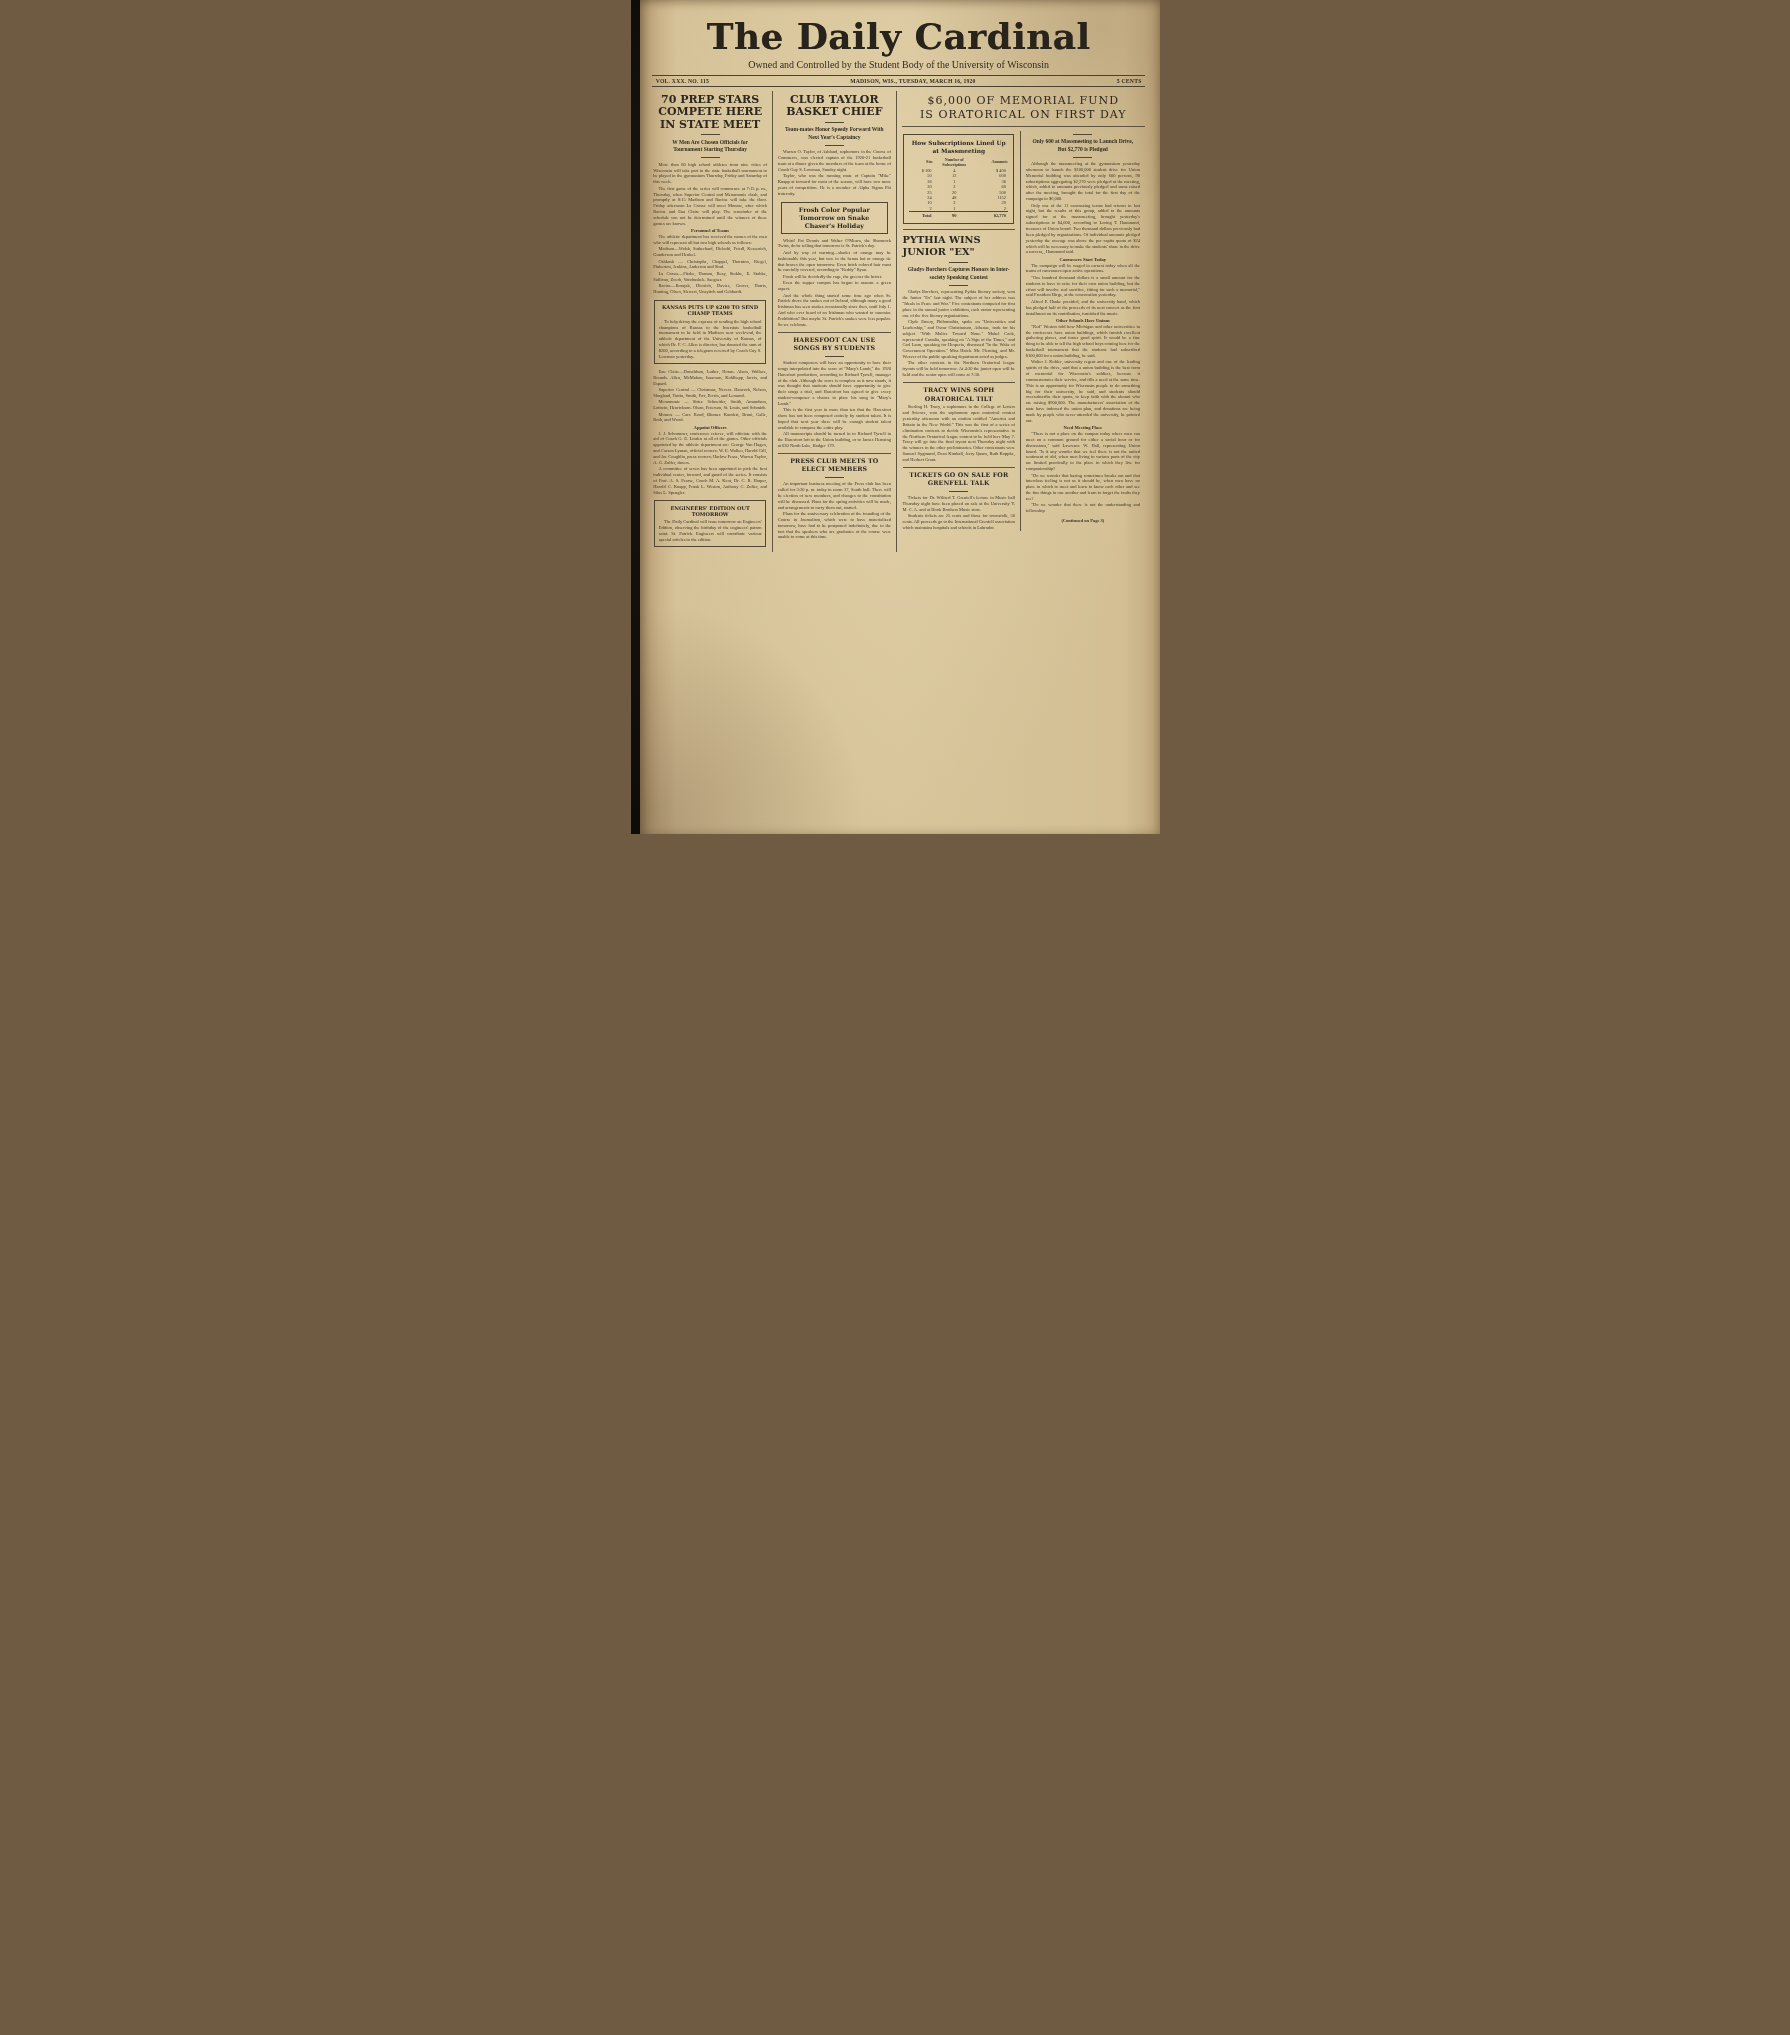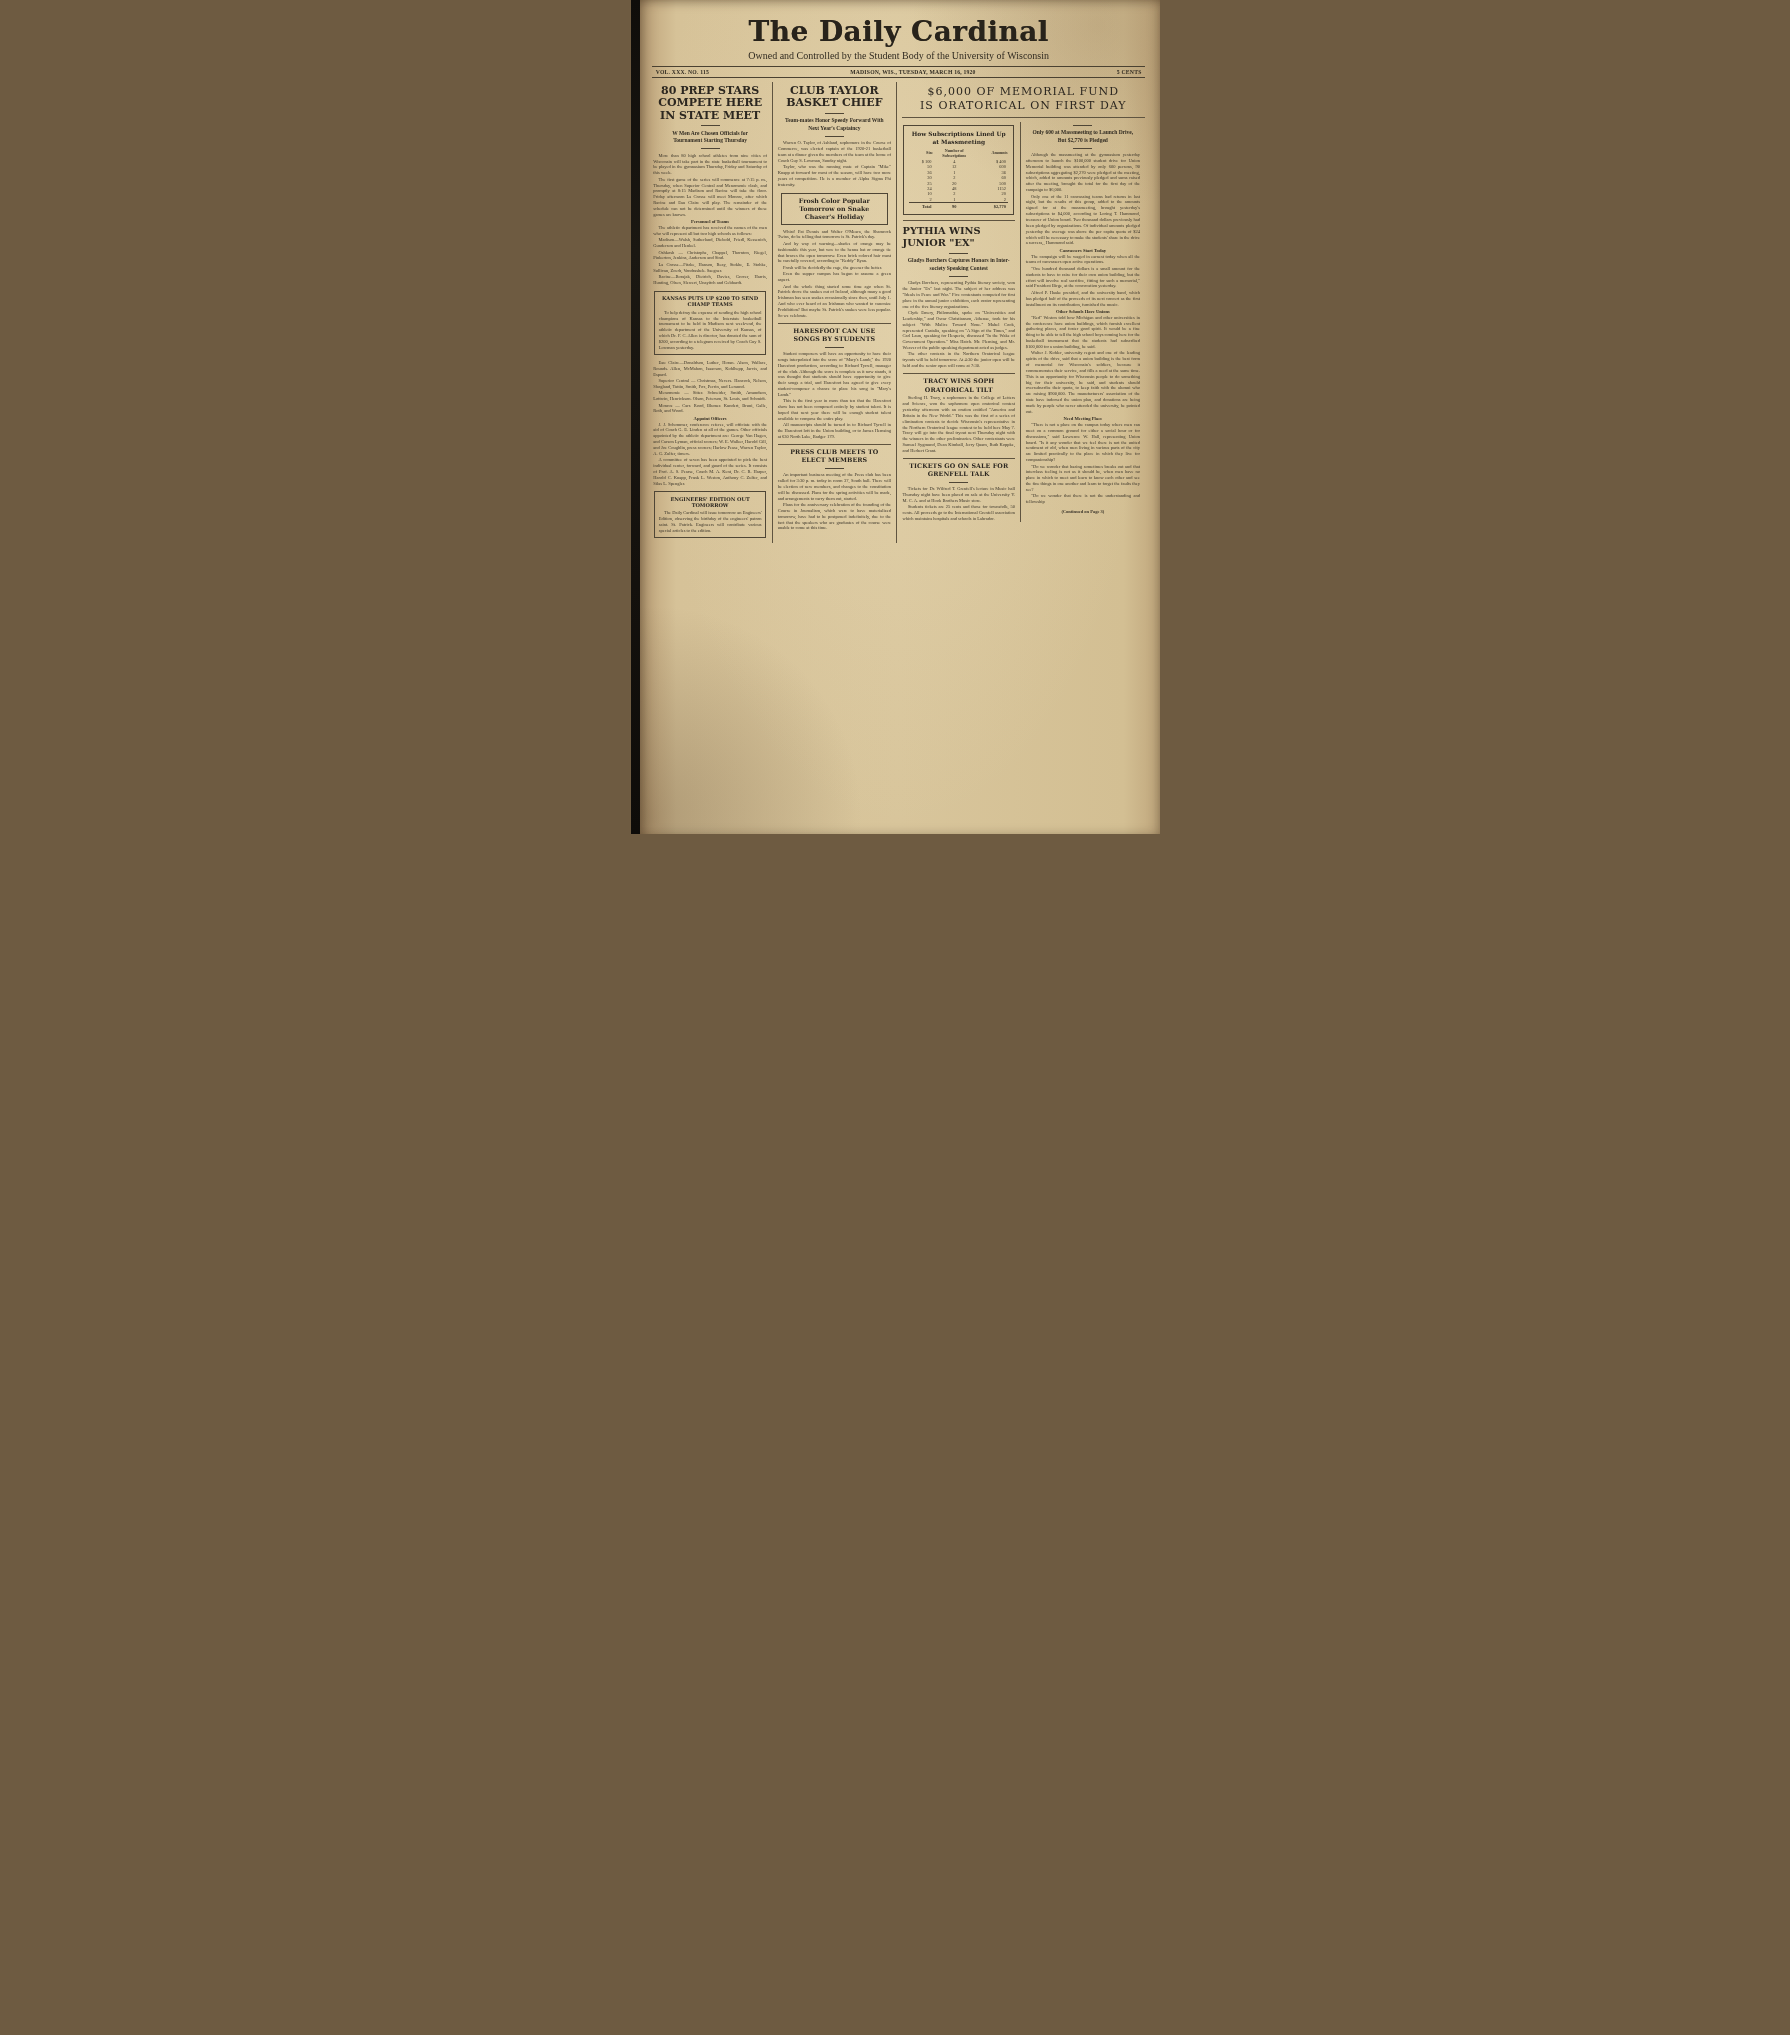--- a/index.html
+++ b/index.html
@@ -27,21 +27,21 @@
       linear-gradient(90deg,#bda279,#d6c298 7%,#d8c59b 50%,#d3bf93 93%,#bfa67c),
       #d2bd93;
     box-shadow: inset 8.1px 0 14px -5.7px rgba(55,38,20,0.5), inset -6.5px 0 12.2px -5.7px rgba(55,38,20,0.35), inset 0 7.3px 11.4px -6.5px rgba(70,50,28,0.35);
   }
 
   
   .masthead { text-align:center; }
   .paper-title {
     font-family:"DejaVu Serif", serif;
     font-weight:bold;
-    font-size:28px;
+    font-size:36px;
     letter-spacing:0.4px;
     margin:0.8px 0 0;
     color:#28231b;
     text-shadow: 0 0 0.4px rgba(40,35,27,0.6);
   }
   .paper-subtitle { font-size:10px; font-weight:normal; margin:2.4px 0 4.9px; color:#312b21; }
   .mast-rule { border:0; border-top:0.8px solid #4a4131; margin:0; }
   .dateline {
     display:flex; justify-content:space-between; align-items:center;
     font-weight:bold; font-size:5.7px; letter-spacing:0.2px;
@@ -138,21 +138,21 @@
         <span>5 CENTS</span>
       </div>
       <hr class="mast-rule bottom">
     </header>
 
     <main class="columns">
 
       <section class="col c1">
         <article>
           <h2 class="head-xl">
-            <div>80 PREP STARS</div>
+            <div>70 PREP STARS</div>
             <div>COMPETE HERE</div>
             <div>IN STATE MEET</div>
           </h2>
           <div class="dash"></div>
           <h3 class="subhead">W Men Are Chosen Officials for Tournament Starting Thursday</h3>
           <div class="dash"></div>
           <div class="body">
               <p class="body-p">More than 80 high school athletes from nine cities of Wisconsin will take part in the state basketball tournament to be played in the gymnasium Thursday, Friday and Saturday of this week.</p>
               <p class="body-p">The first game of the series will commence at 7:15 p. m., Thursday, when Superior Central and Menomonie clash, and promptly at 8:15 Madison and Racine will take the floor. Friday afternoon La Crosse will meet Monroe, after which Racine and Eau Claire will play. The remainder of the schedule can not be determined until the winners of these games are known.</p>
               <p class="inline-subhead">Personnel of Teams</p>

